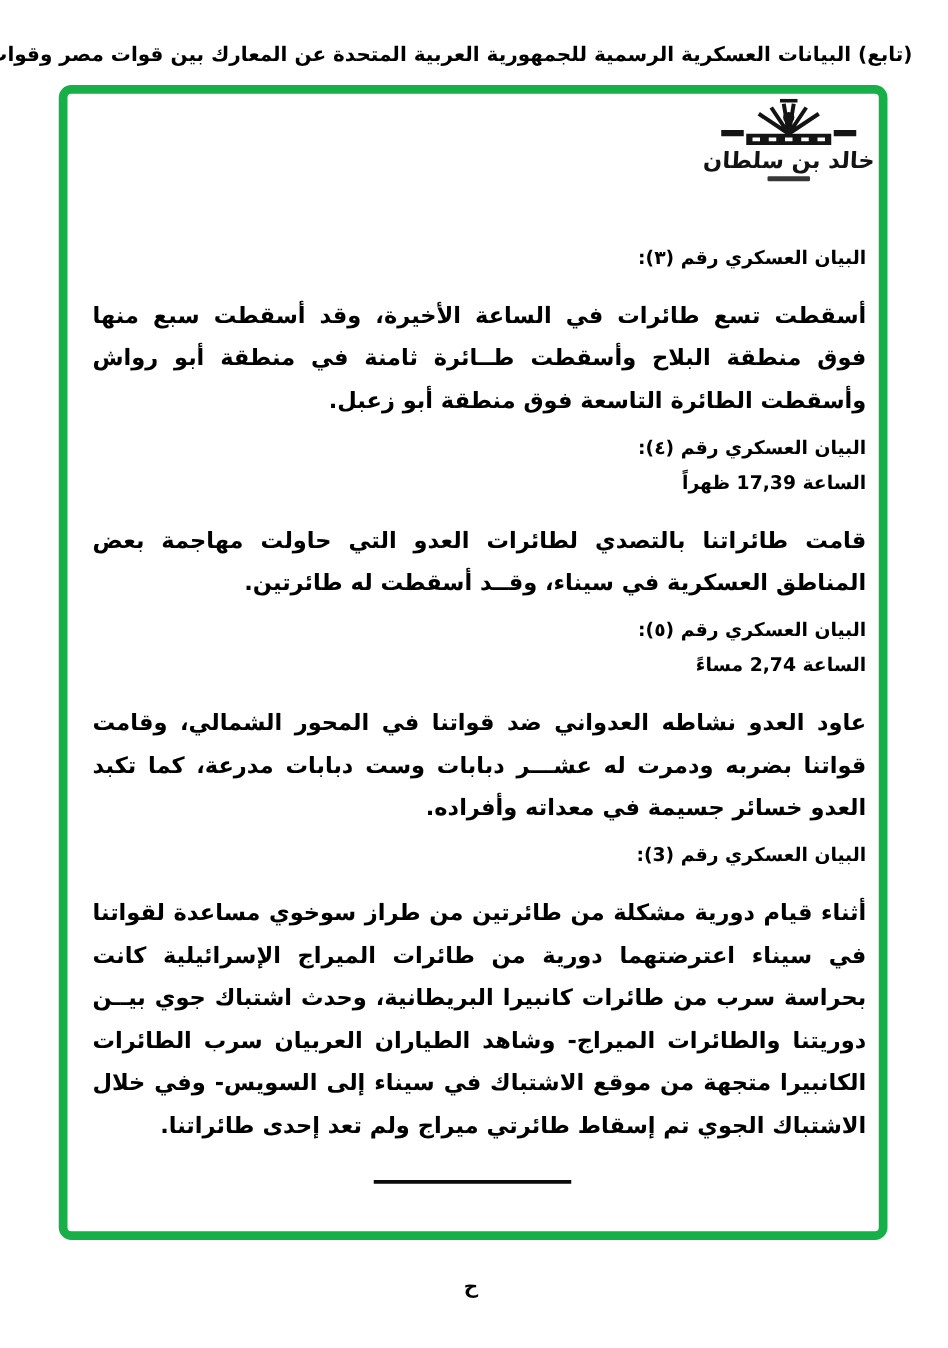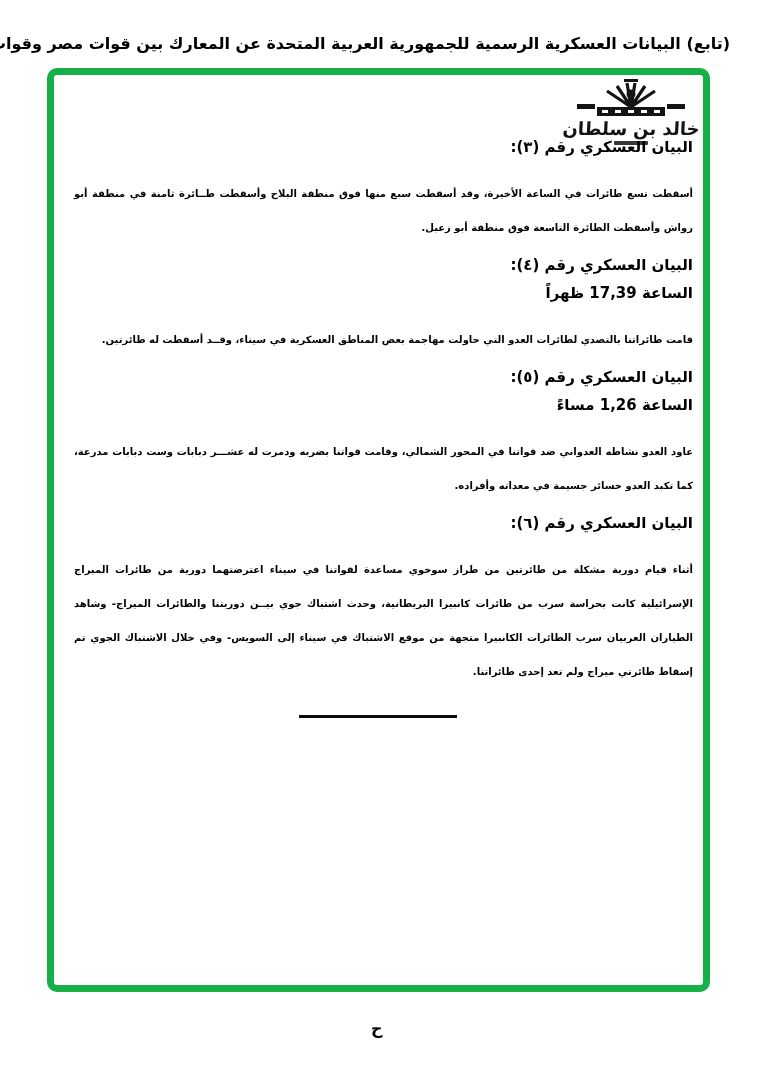--- a/index.html
+++ b/index.html
@@ -37,29 +37,29 @@
     transform:skewX(-3deg);
   }
   .stamp-sub {
     width:34px; height:4px; background:#141414; opacity:.85;
     margin:2px auto 0; border-radius:1px;
   }
 
   
   .content {
     position:absolute; top:0; left:0; right:0;
-    padding:58px 10px 0 20px;
+    padding:117px 10px 0 20px;
     direction:rtl;
   }
   .b-heading, .b-time {
     font-size:15px; font-weight:bold; line-height:28px;
     text-align:right;
   }
   .b-body {
-    font-size:10px; font-weight:bold; line-height:34px;
+    font-size:18px; font-weight:bold; line-height:34px;
     margin-top:16px; text-align:justify;
   }
   .bulletin + .bulletin { margin-top:6px; }
 
   .rule {
     width:158px; height:0;
     border-top:3px solid #0a0a0a;
     margin:26px auto 0; transform:translateX(-6px);
   }
 
@@ -105,26 +105,26 @@
     </div>
 
     <div class="bulletin">
       <div class="b-heading">البيان العسكري رقم (٤):</div>
       <div class="b-time">الساعة 17,39 ظهراً</div>
       <div class="b-body">قامت طائراتنا بالتصدي لطائرات العدو التي حاولت مهاجمة بعض المناطق العسكرية في سيناء، وقــد أسقطت له طائرتين.</div>
     </div>
 
     <div class="bulletin">
       <div class="b-heading">البيان العسكري رقم (٥):</div>
-      <div class="b-time">الساعة 1,26 مساءً</div>
+      <div class="b-time">الساعة 2,74 مساءً</div>
       <div class="b-body">عاود العدو نشاطه العدواني ضد قواتنا في المحور الشمالي، وقامت قواتنا بضربه ودمرت له عشـــر دبابات وست دبابات مدرعة، كما تكبد العدو خسائر جسيمة في معداته وأفراده.</div>
     </div>
 
     <div class="bulletin">
-      <div class="b-heading">البيان العسكري رقم (٦):</div>
+      <div class="b-heading">البيان العسكري رقم (3):</div>
       <div class="b-body">أثناء قيام دورية مشكلة من طائرتين من طراز سوخوي مساعدة لقواتنا في سيناء اعترضتهما دورية من طائرات الميراج الإسرائيلية كانت بحراسة سرب من طائرات كانبيرا البريطانية، وحدث اشتباك جوي بيــن دوريتنا والطائرات الميراج- وشاهد الطياران العربيان سرب الطائرات الكانبيرا متجهة من موقع الاشتباك في سيناء إلى السويس- وفي خلال الاشتباك الجوي تم إسقاط طائرتي ميراج ولم تعد إحدى طائراتنا.</div>
     </div>
 
     <div class="rule"></div>
 
   </div>
 </div>
 
 <div class="footer-mark">ح</div>
 

